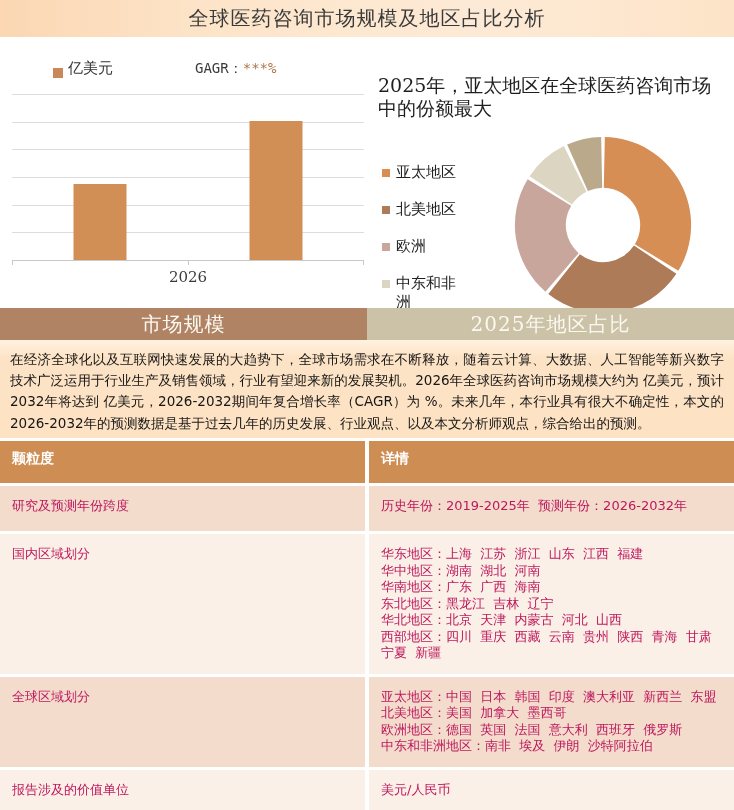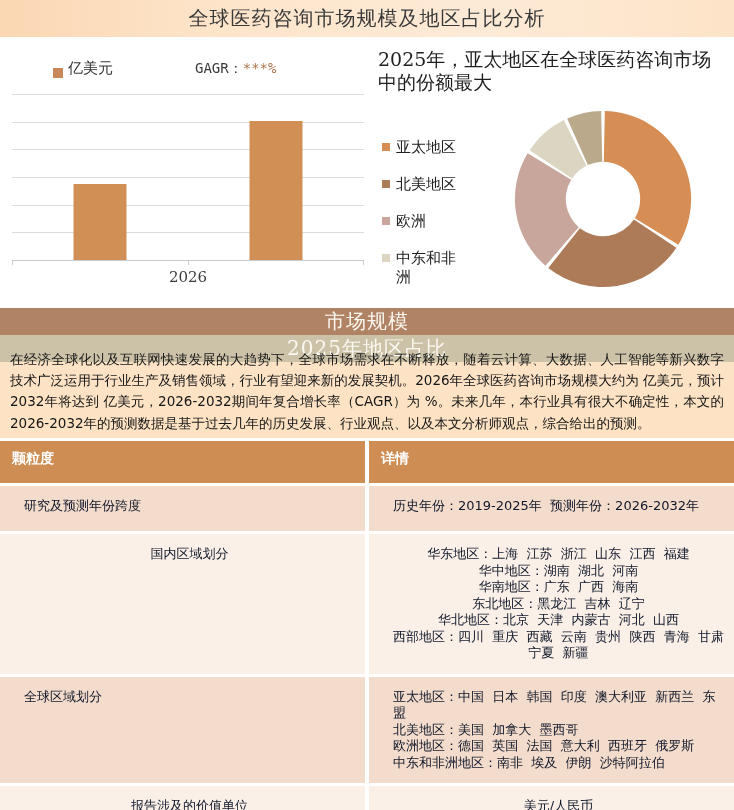--- a/index.html
+++ b/index.html
@@ -28,33 +28,33 @@
     background:repeating-linear-gradient(to bottom,#dcdcdc 0,#dcdcdc 1px,transparent 1px,transparent 27.66px);
     border-bottom:1px solid #c9c9c9;display:flex;
   }
   .slot{flex:1;position:relative;}
   .bar{position:absolute;bottom:0;left:50%;transform:translateX(-50%);width:53px;background:#d18e55;}
   .tick{position:absolute;bottom:-5px;width:1px;height:4px;background:#c9c9c9;}
   .tick.t0{left:0;} .tick.t1{left:50%;} .tick.t2{right:0;}
   .xlabels{display:flex;margin-left:12px;width:352px;padding-top:7px;
     font-family:"DejaVu Serif","Liberation Serif",serif;font-size:15px;color:#3c3c3c;}
   .xlabel{flex:1;text-align:center;}
-  .region-panel{width:362px;flex:none;}
+  .region-panel{width:362px;flex:none;margin-top:26px;}
   .headline{
     margin:11px 6px 0 6px;font-family:"DejaVu Serif","Liberation Serif",serif;
     font-size:19px;line-height:23px;color:#1f1f1f;
   }
   .donut-wrap{display:flex;margin-top:4px;}
   .donut-legend{width:104px;margin:40px 0 0 10px;flex:none;}
   .dl-item{display:flex;margin-bottom:18px;font-size:15px;line-height:19px;color:#222;}
   .dl-swatch{width:8px;height:8px;margin:5px 6px 0 0;flex:none;}
-  .dl-text{max-width:62px;}
+  .dl-text{max-width:62px;font-family:Liberation Mono, monospace;}
   svg.donut{width:186px;height:186px;margin:8px 0 0 24px;flex:none;}
   
-  .tabs{display:flex;height:32px;flex-direction:column;}
+  .tabs{display:flex;height:32px;}
   .tab{
     flex:1;display:flex;align-items:center;justify-content:center;
     font-family:"DejaVu Serif","Liberation Serif",serif;font-size:20px;color:#fbf8f0;letter-spacing:1px;
   }
   .tab-left{background:#b18365;}
   .tab-right{background:#cbc2a7;}
   
   .summary{
     height:98px;box-sizing:border-box;padding:9px 10px 0;
     background:linear-gradient(180deg,#fff2e0 0,#fde3c6 18%,#fde2c3 100%);
@@ -62,25 +62,25 @@
   .summary p{margin:0;font-size:13.5px;line-height:21.2px;text-align:justify;color:#161616;}
   .summary h3{margin:13px 0 0;text-align:right;font-size:20px;color:#000;font-weight:bold;}
   
   .table{background:#fff;padding-top:3px;}
   .grid{display:grid;grid-template-columns:365px 1fr;gap:3px 4px;}
   .hcell{
     background:#ce8d53;color:#fff;font-weight:bold;font-size:14px;
     padding:7px 12px;box-sizing:border-box;height:42px;line-height:20px;
   }
   .cell{
-    font-size:13px;line-height:16.5px;color:#0f172a;
-    padding:12px 10px 12px 24px;box-sizing:border-box;white-space:pre-wrap;
+    font-size:13px;line-height:16.5px;color:#be185d;
+    padding:12px 10px 12px 12px;box-sizing:border-box;white-space:pre-wrap;
   }
   .row-odd{background:#f3dccc;}
-  .row-even{background:#fbf0e7;text-align:center;}
+  .row-even{background:#fbf0e7;}
 </style>
 </head>
 <body>
 
 <div class="title-bar">全球医药咨询市场规模及地区占比分析</div>
 
 <div class="charts">
 
   <div class="bar-panel">
     <div class="legend-row">

